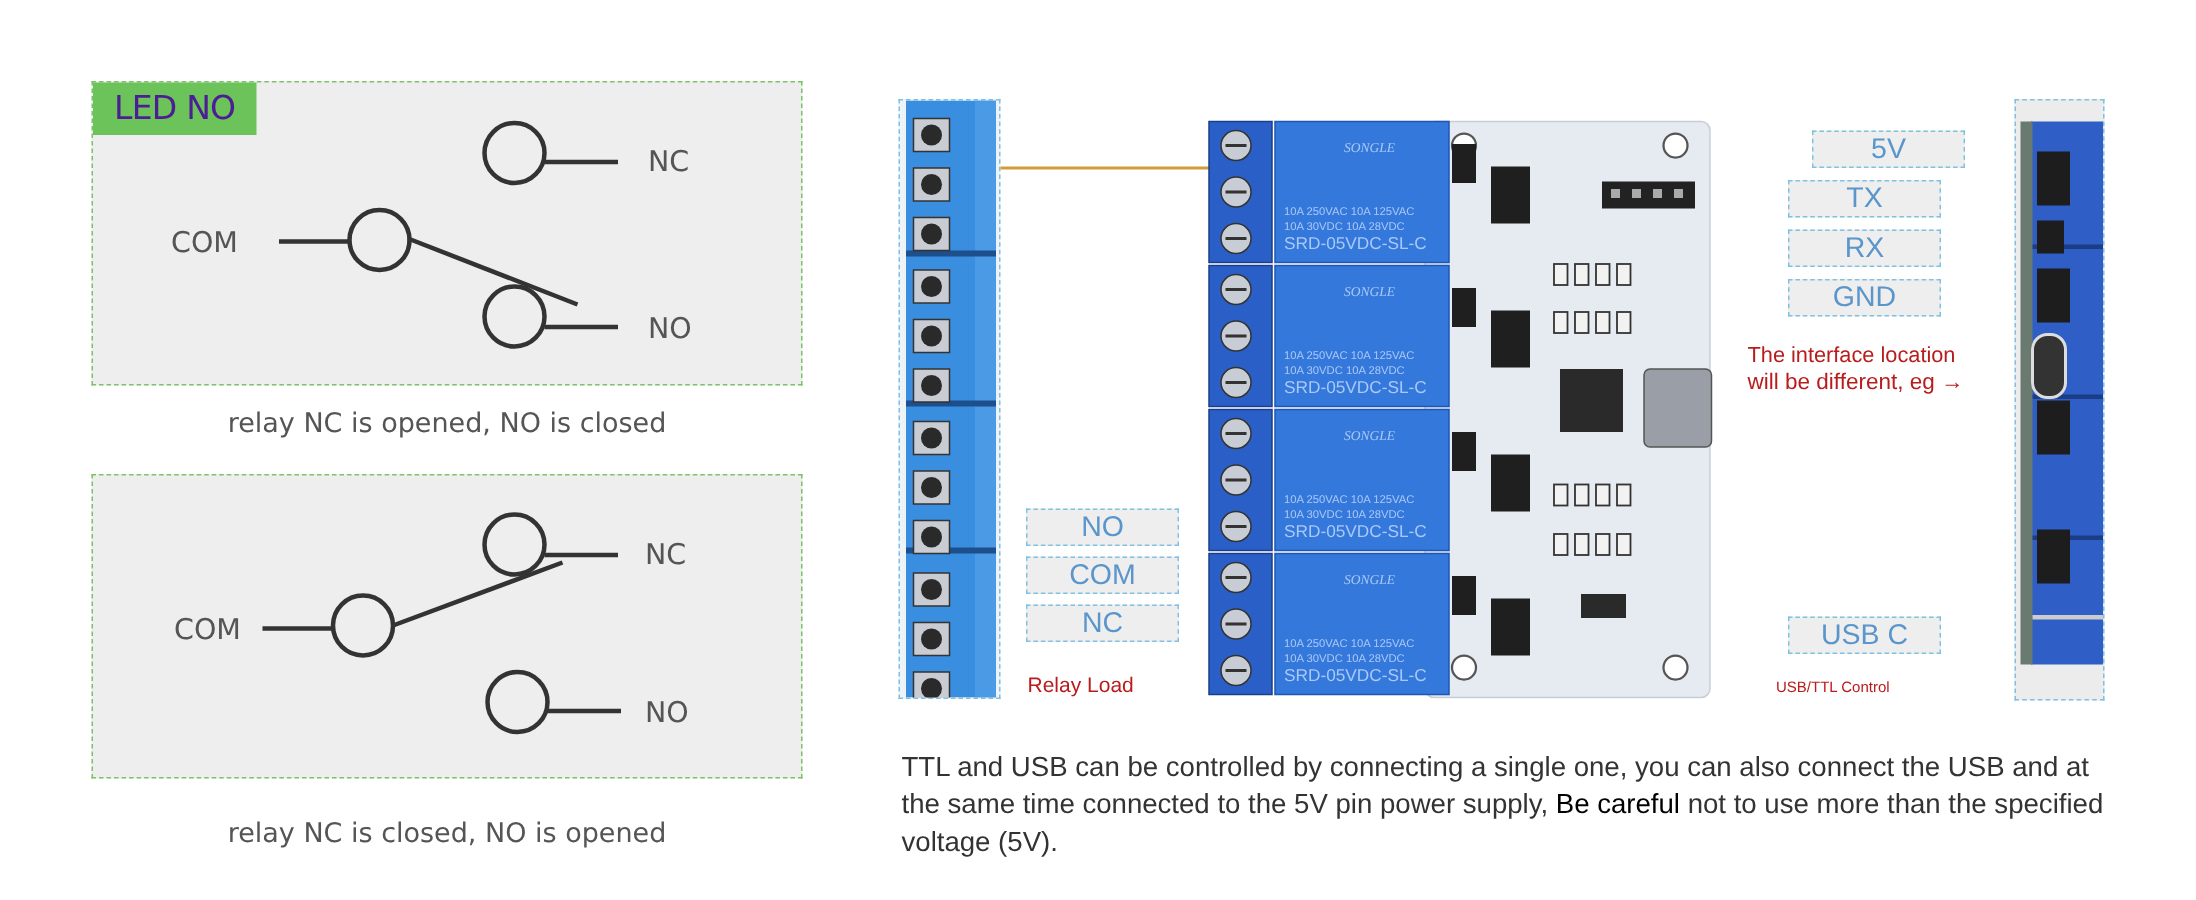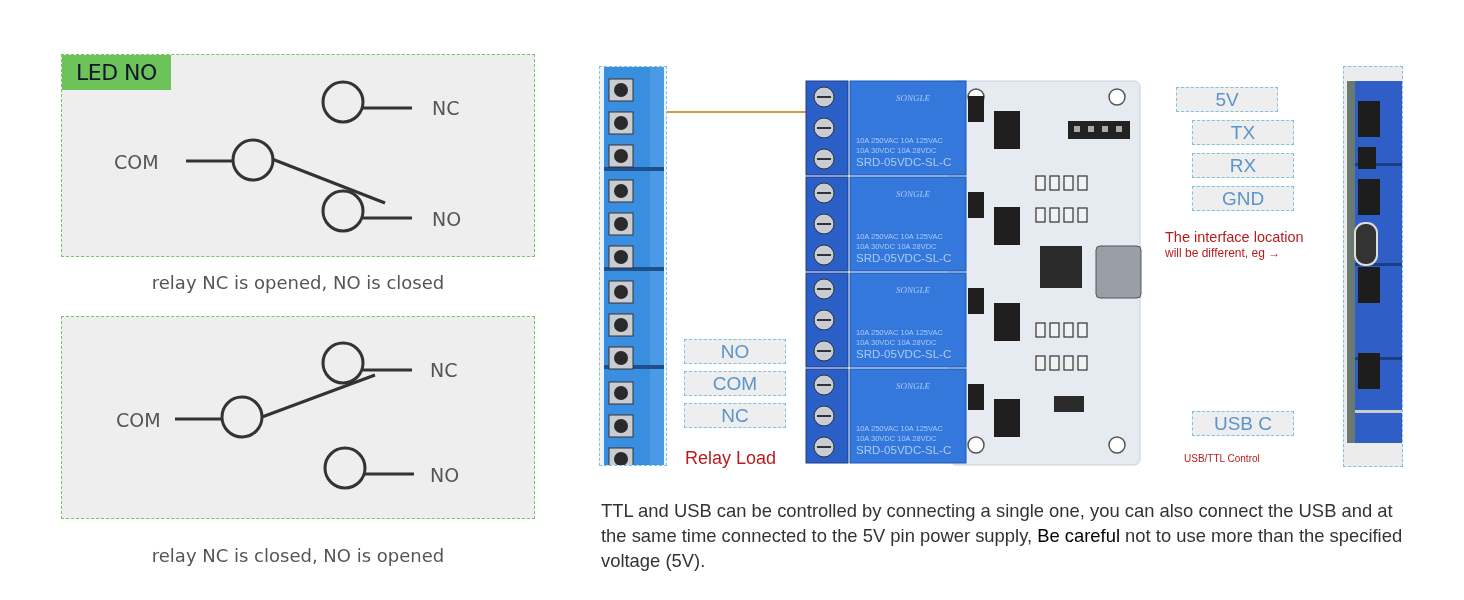--- a/index.html
+++ b/index.html
@@ -6,21 +6,21 @@
   html, body { width: 1464px; height: 600px; background: #ffffff; overflow: hidden; }
   body { position: relative; font-family: "Liberation Sans", sans-serif; color: #444; }
 
   
   .state-panel {
     position: absolute; left: 61px; width: 474px; height: 203px;
     background: #eeeeee; border: 1px dashed #7cc26a;
   }
   .state-tag {
     position: absolute; left: 0; top: 0; height: 35px; padding: 0 14px;
-    color: #0f172a; font-family: "DejaVu Sans", sans-serif; font-size: 22px;
+    color: #4c1d95; font-family: "DejaVu Sans", sans-serif; font-size: 22px;
     line-height: 35px; letter-spacing: -0.5px;
   }
   .state-panel svg { position: absolute; left: 0; top: 0; }
   .state-caption {
     position: absolute; left: 61px; width: 474px; text-align: center;
     font-family: "DejaVu Sans", sans-serif; font-size: 18px; color: #555;
   }
 
   
   .pin-box {
@@ -123,21 +123,21 @@
         <rect x="9" y="381" width="24" height="22" fill="#c9ccd2" stroke="#333" stroke-width="1"></rect>
         <circle cx="21" cy="392" r="7" fill="#2a2a2a"></circle>
       </g>
   </svg>
 </div>
 <div class="connector-wire"></div>
 
 <div class="pin-box" style="left:684px;top:339px;">NO</div>
 <div class="pin-box" style="left:684px;top:371px;">COM</div>
 <div class="pin-box" style="left:684px;top:403px;">NC</div>
-<div class="plain-text" style="left:685px;top:448px;font-size:18px;">Relay Load</div>
+<div class="plain-text" style="left:685px;top:448px;font-size:14px;">Relay Load</div>
 
 <svg style="position:absolute;left:800px;top:78px;" width="345" height="392">
 
   <rect x="150" y="3" width="190" height="384" rx="6" fill="#e6eaf1" stroke="#c8ced8"></rect>
   <circle cx="176" cy="19" r="8" fill="#fff" stroke="#555" stroke-width="1.5"></circle>
   <circle cx="317" cy="19" r="8" fill="#fff" stroke="#555" stroke-width="1.5"></circle>
   <circle cx="176" cy="367" r="8" fill="#fff" stroke="#555" stroke-width="1.5"></circle>
   <circle cx="317" cy="367" r="8" fill="#fff" stroke="#555" stroke-width="1.5"></circle>
 
   <g>
@@ -232,26 +232,26 @@
         <text x="96" y="311" font-size="9" fill="#a9c9f5" font-style="italic" font-family="Liberation Serif, serif">SONGLE</text>
         <text x="56" y="353" font-size="7.5" fill="#a9c9f5" font-family="Liberation Sans, sans-serif">10A 250VAC  10A 125VAC</text>
         <text x="56" y="363" font-size="7.5" fill="#a9c9f5" font-family="Liberation Sans, sans-serif">10A  30VDC  10A  28VDC</text>
         <text x="56" y="376" font-size="11.5" fill="#a9c9f5" font-family="Liberation Sans, sans-serif">SRD-05VDC-SL-C</text>
         <rect x="168" y="306" width="16" height="26" fill="#1f1f1f"></rect>
         <rect x="194" y="321" width="26" height="38" fill="#1f1f1f"></rect>
       </g>
     </g>
 </svg>
 
-<div class="pin-box" style="left:1176px;top:87px;">5V</div>
+<div class="pin-box" style="left:1208px;top:87px;">5V</div>
 <div class="pin-box" style="left:1192px;top:120px;">TX</div>
 <div class="pin-box" style="left:1192px;top:153px;">RX</div>
 <div class="pin-box" style="left:1192px;top:186px;">GND</div>
 <div class="plain-text" style="left:1165px;top:229px;font-size:14.5px;">The interface location</div>
-<div class="plain-text" style="left:1165px;top:246px;font-size:12px;">will be different, eg →</div>
+<div class="plain-text" style="left:1165px;top:246px;font-size:15px;">will be different, eg →</div>
 <div class="pin-box" style="left:1192px;top:411px;">USB C</div>
 <div class="plain-text" style="left:1184px;top:453px;font-size:10px;">USB/TTL Control</div>
 
 <div class="side-view">
   <svg width="58" height="399">
     <rect x="10" y="14" width="48" height="362" fill="#2f5fc6"></rect>
     <g fill="#1b3d86">
       <rect x="10" y="96" width="48" height="3"></rect>
       <rect x="10" y="196" width="48" height="3"></rect>
       <rect x="10" y="290" width="48" height="3"></rect>

